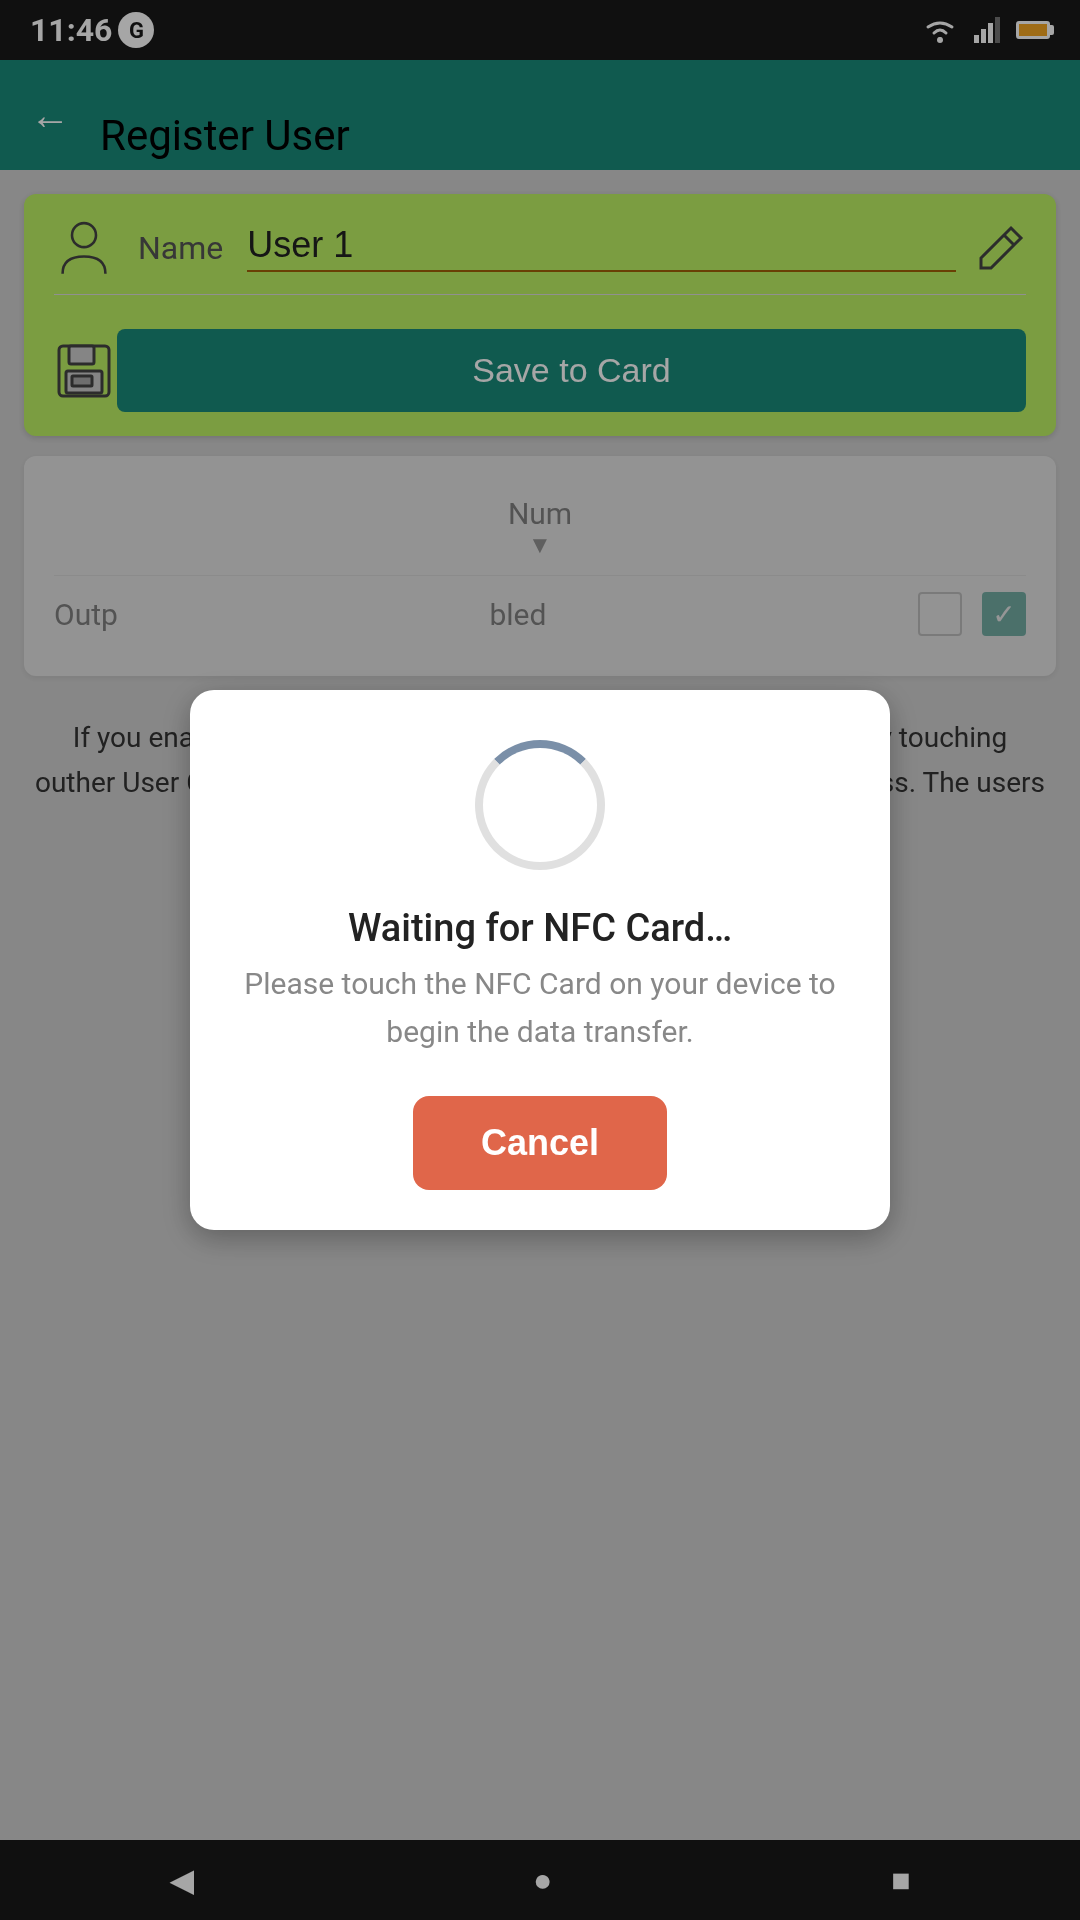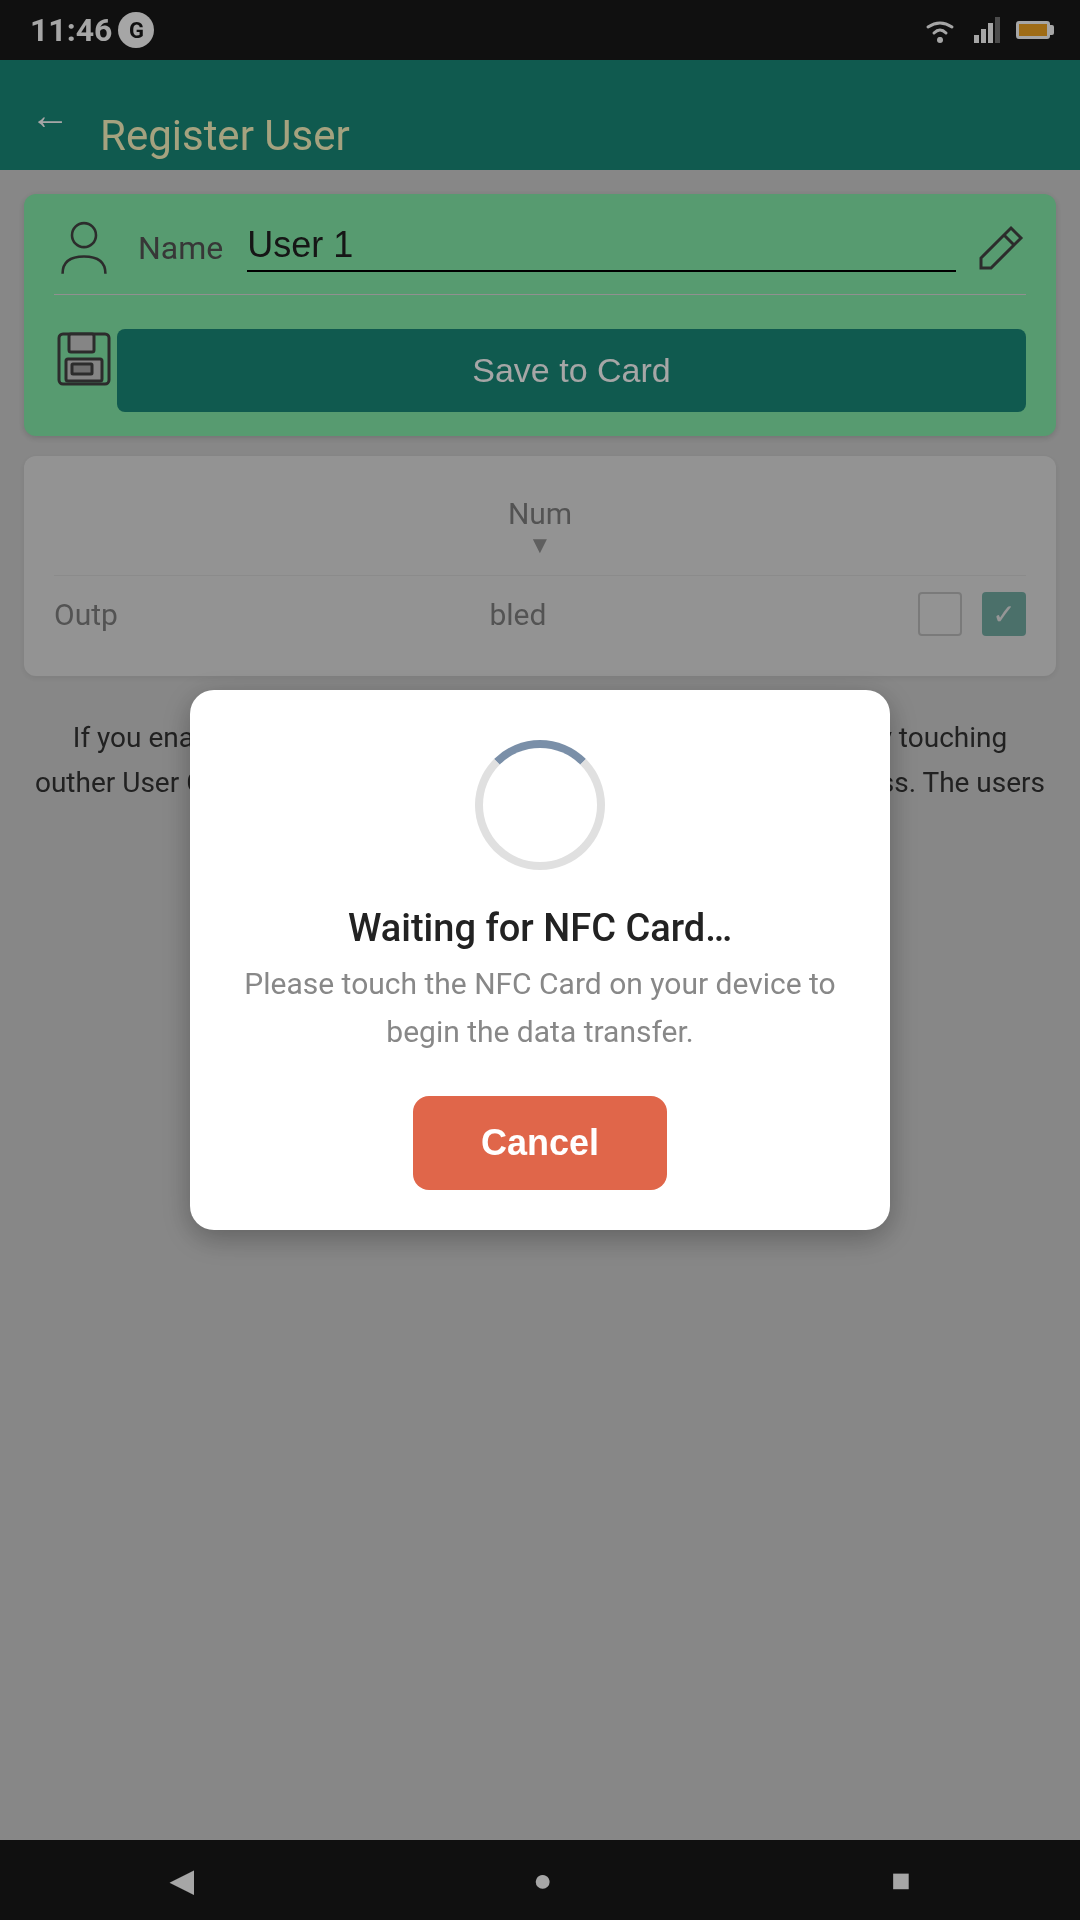--- a/index.html
+++ b/index.html
@@ -102,37 +102,37 @@
       gap: 30px;
     }
 
     .back-arrow {
       color: white;
       font-size: 40px;
       cursor: pointer;
     }
 
     .app-bar-title {
-      color: #fef9c3;
+      color: #000000;
       font-size: 42px;
       font-weight: 400;
       margin-top: 40px;
     }
 
     
     .main-content {
       padding: 24px 24px;
       background-color: #d0d0d0;
       min-height: calc(1920px - 60px - 110px - 80px);
       position: relative;
     }
 
     
     .card {
-      background: #86efac;
+      background: #bef264;
       border-radius: 12px;
       padding: 24px 30px;
       margin-bottom: 20px;
       box-shadow: 0 2px 6px rgba(0,0,0,0.15);
     }
 
     .name-row {
       display: flex;
       align-items: center;
       padding-bottom: 16px;
@@ -156,37 +156,37 @@
 
     .name-input-wrapper {
       flex: 1;
       position: relative;
     }
 
     .name-input {
       font-size: 36px;
       color: #222;
       border: none;
-      border-bottom: 2px solid #000000;
+      border-bottom: 2px solid #a16207;
       background: transparent;
       width: 100%;
       outline: none;
       padding-bottom: 4px;
     }
 
     .edit-icon {
       width: 50px;
       height: 50px;
       margin-left: 20px;
       flex-shrink: 0;
     }
 
     .save-to-card-btn {
       display: flex;
-      align-items: flex-start;
+      align-items: center;
       gap: 3px;
       margin-top: 34px;
     }
 
     .floppy-icon {
       width: 60px;
       height: 60px;
       flex-shrink: 0;
     }
 

